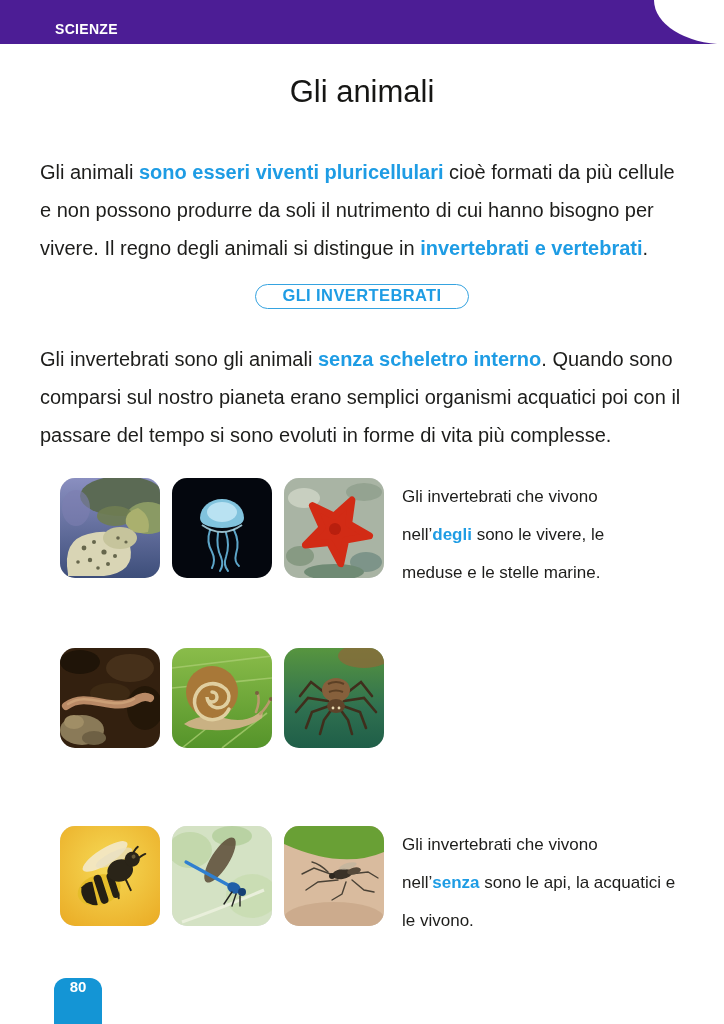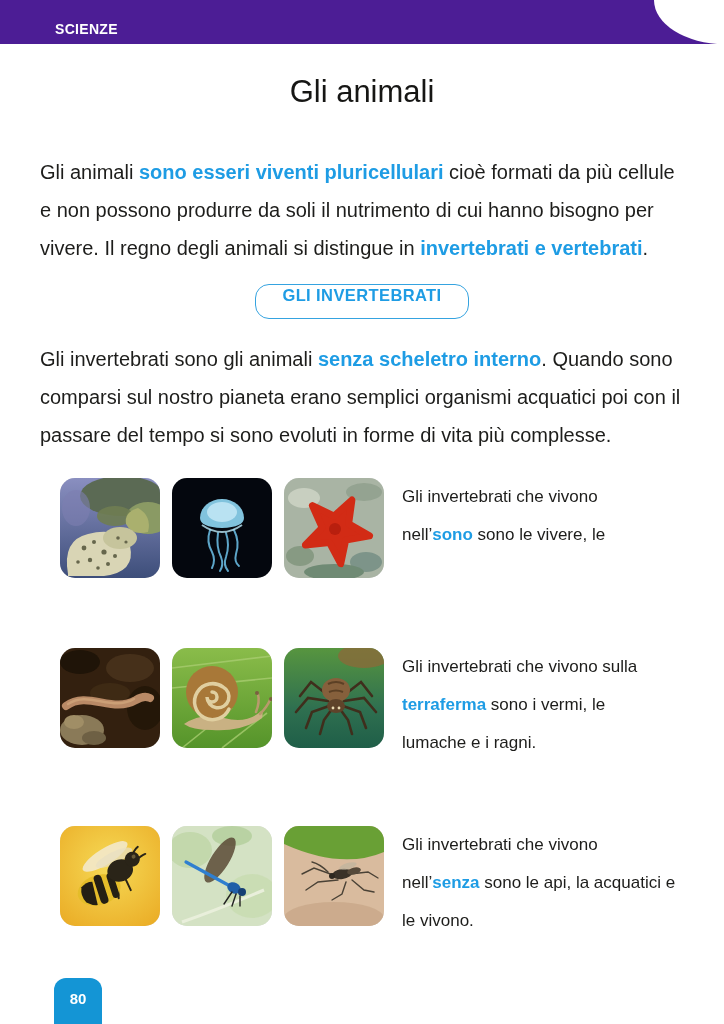--- a/index.html
+++ b/index.html
@@ -30,41 +30,41 @@
     font-size:20px; line-height:38px; color:#1d1d1b;
   }
   .para-intro { top:153px; }
   .para-inv { top:326px;margin-top:14px; }
   .hl { color:#1e9ce4; font-weight:bold; }
   
   .badge-wrap { position:absolute; left:0; top:284px; width:724px; text-align:center; }
   .badge {
     display:inline-block; border:1.5px solid #35a3e0; border-radius:14px;
     color:#1e9ce4; font-size:16.5px; font-weight:600; letter-spacing:.4px;
-    padding:1px 26px 13px 26px; background:#ffffff;
+    padding:1px 26px 3px 26px; background:#ffffff;
   }
   
   .inv-row { position:absolute; left:60px; width:604px; height:102px; }
   .row-1 { top:478px; } .row-2 { top:648px; } .row-3 { top:826px; }
   .figs { display:flex; gap:12px; }
   .fig {
     width:100px; height:100px; border-radius:15px; overflow:hidden; flex:0 0 auto;
     background:#ddd;
   }
   .fig svg { display:block; width:100px; height:100px; }
   .row-text {
     position:absolute; left:342px; top:0; width:300px;
     font-size:17px; line-height:38px; color:#1d1d1b;
   }
   
   .page-tab {
     position:absolute; left:54px; top:978px; width:48px; height:46px;
     background:#1495d5; border-radius:12px 12px 0 0;
     color:#ffffff; font-size:15px; font-weight:bold; text-align:center;
-    padding-top:12px;
+    padding-top:0;
   }
 </style>
 </head>
 <body>
 
 <div class="page">
 
   <div class="topbar">
     <span class="subject-label">SCIENZE</span>
   </div>
@@ -134,21 +134,22 @@
           <ellipse cx="16" cy="78" rx="14" ry="10" fill="#879a83"></ellipse>
           <ellipse cx="82" cy="84" rx="16" ry="10" fill="#7d9489"></ellipse>
           <ellipse cx="50" cy="94" rx="30" ry="8" fill="#6f8a74"></ellipse>
           <polygon points="85.5,57.9 61.7,62.1 56.7,85.7 45.4,64.4 21.4,66.9 38.2,49.6 28.4,27.6 50.1,38.1 67.9,22.0 64.6,45.9" fill="#d22b15" stroke="#d22b15" stroke-width="7" stroke-linejoin="round"></polygon>
           <circle cx="51" cy="51" r="6" fill="#b81f0e"></circle>
         </svg>
       </div>
     </div>
     <div class="row-text">
       <span>Gli invertebrati che vivono</span><br>
-      <span>nell’</span><span class="hl">sono</span><span> sono le vivere, le</span><br>
+      <span>nell’</span><span class="hl">degli</span><span> sono le vivere, le</span><br>
+      <span>meduse e le stelle marine.</span>
     </div>
   </div>
 
   <div class="inv-row row-2">
     <div class="figs">
       <div class="fig">
         <svg viewBox="0 0 100 100">
           <rect width="100" height="100" fill="#33200f"></rect>
           <ellipse cx="20" cy="14" rx="20" ry="12" fill="#1f1408"></ellipse>
           <ellipse cx="70" cy="20" rx="24" ry="14" fill="#46301a"></ellipse>
@@ -205,25 +206,20 @@
             <path d="M59,58 L76,64 L82,80"></path>
             <path d="M56,61 L64,72 L68,86"></path>
           </g>
           <ellipse cx="52" cy="42" rx="14" ry="12" fill="#86603c"></ellipse>
           <path d="M44,36 q8,-4 16,0 M45,44 q7,-3 14,0" stroke="#5c4025" stroke-width="2" fill="none"></path>
           <ellipse cx="52" cy="58" rx="9" ry="7" fill="#5f432a"></ellipse>
           <circle cx="49" cy="60" r="1.4" fill="#e8d8b0"></circle>
             <circle cx="55" cy="60" r="1.4" fill="#e8d8b0"></circle>
         </svg>
       </div>
-    </div>
-    <div class="row-text">
-      <span>Gli invertebrati che vivono sulla</span><br>
-      <span></span><span class="hl">terraferma</span><span> sono i vermi, le</span><br>
-      <span>lumache e i ragni.</span>
     </div>
   </div>
 
   <div class="inv-row row-3">
     <div class="figs">
       <div class="fig">
         <svg viewBox="0 0 100 100">
           <defs>
             <radialGradient id="waspBg" cx=".5" cy=".4" r=".9">
               <stop offset="0" stop-color="#f6da56"></stop>

